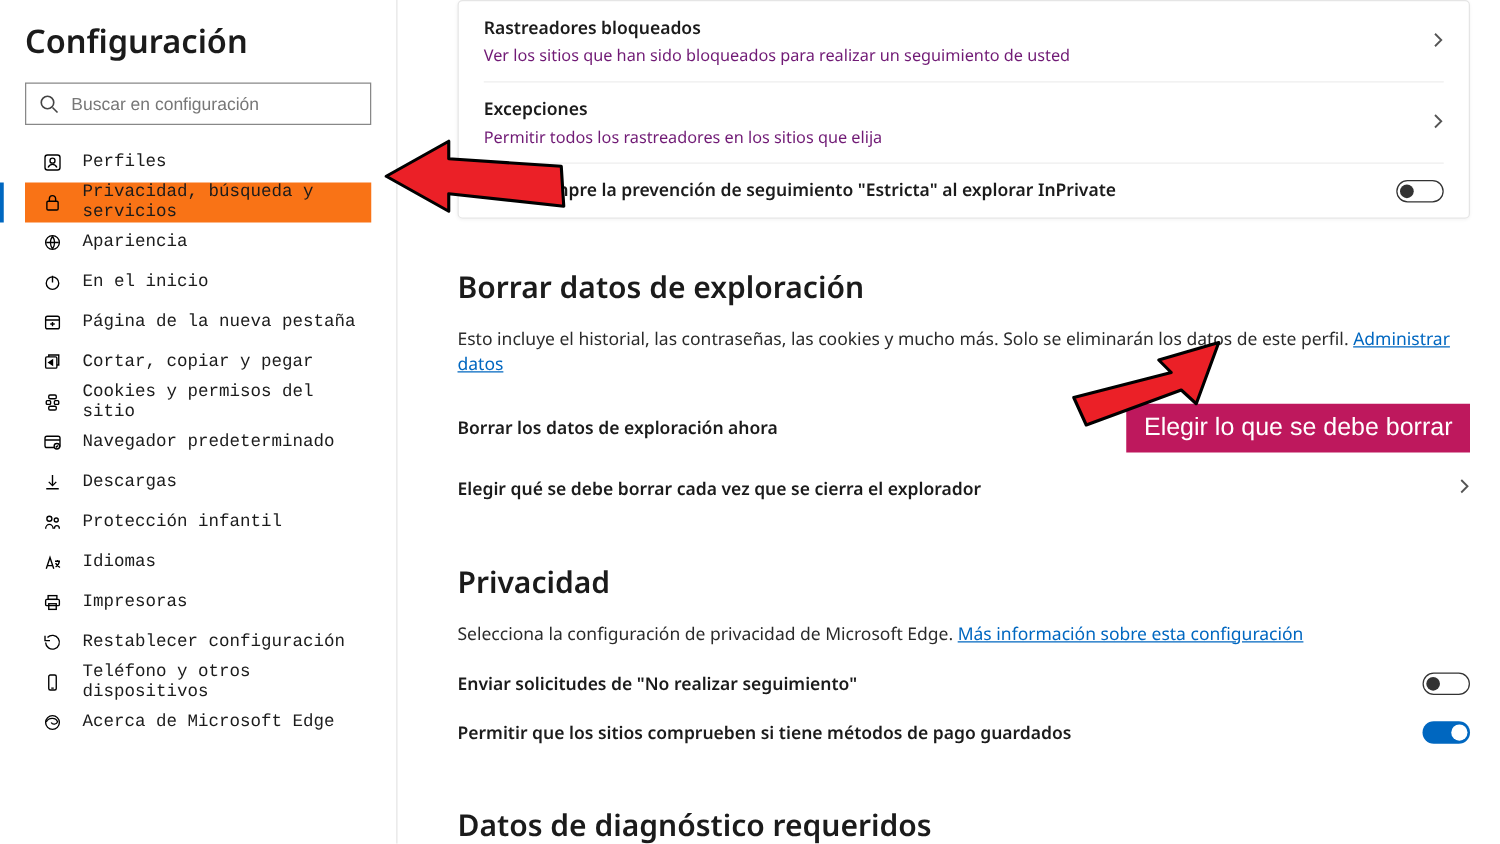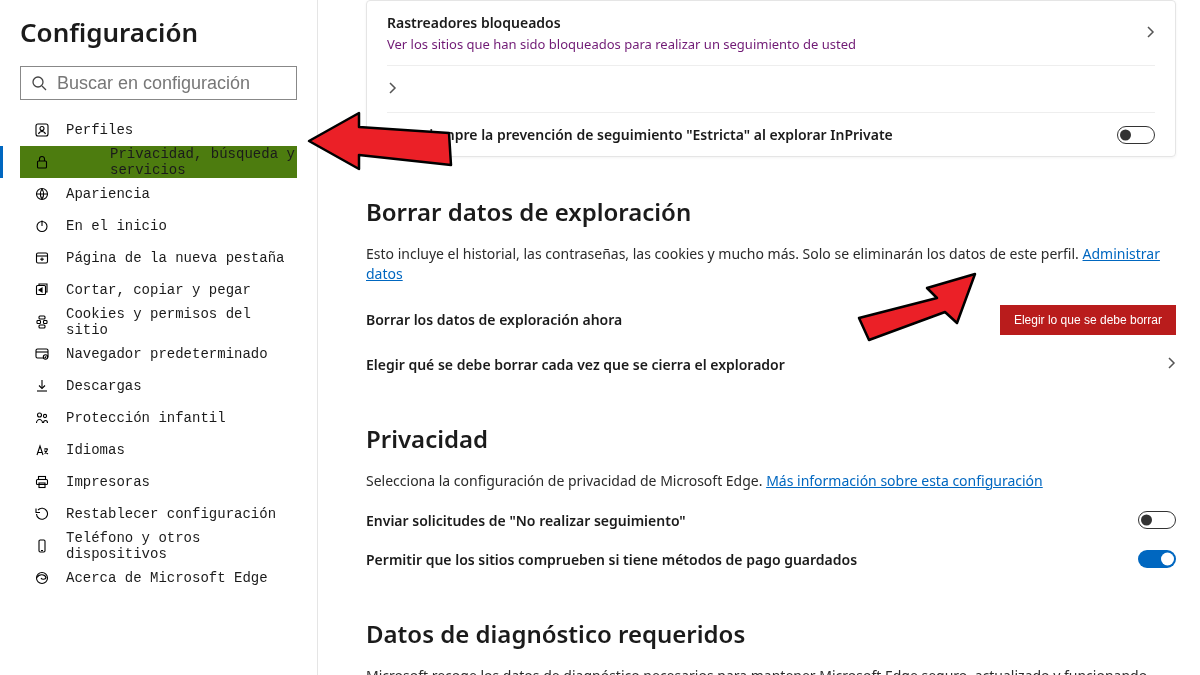--- a/index.html
+++ b/index.html
@@ -33,21 +33,21 @@
   padding: 0 10px;
   margin-bottom: 14px;
 }
 .search-box .icon {
   flex-shrink: 0;
   color: #444;
 }
 .search-box input {
   border: none;
   outline: none;
-  font-size: 18px;
+  font-size: 14px;
   margin-left: 10px;
   width: 100%;
   color: #555;
 }
 .search-box input::placeholder { color: #777; }
 
 .nav { list-style: none; font-family: Liberation Mono, monospace; }
 .nav li {
   display: flex;
   align-items: center;
@@ -57,22 +57,21 @@
   cursor: pointer;
   position: relative;
 }
 .nav li .icon {
   width: 20px;
   margin-right: 12px;
   flex-shrink: 0;
   color: #000;
 }
 .nav li.active {
-  background: #4d7c0f;
-  gap: 44px;
+  background: #f97316;
 }
 .nav li.active::before {
   content: "";
   position: absolute;
   left: -20px;
   top: 0;
   bottom: 0;
   width: 3px;
   background: #0067c0;
 }
@@ -123,24 +122,24 @@
 .option-row {
   display: flex;
   align-items: center;
   padding: 20px 0 10px 0;
   font-size: 14px;
   font-weight: 600;
 }
 .option-row .label { flex: 1; }
 
 .btn-primary {
-  background: #b91c1c;
+  background: #be185d;
   color: #fff;
   border: none;
-  font-size: 12px;
+  font-size: 20px;
   padding: 8px 14px;
   cursor: pointer;
 }
 
 
 .toggle {
   width: 38px;
   height: 18px;
   border-radius: 9px;
   position: relative;
@@ -352,20 +351,24 @@
     <div class="card-row">
       <div class="texts">
         <div class="row-title">Rastreadores bloqueados</div>
         <div class="row-sub">Ver los sitios que han sido bloqueados para realizar un seguimiento de usted</div>
       </div>
       <span class="chevron"><svg width="10" height="14" viewBox="0 0 10 14" fill="none" stroke="currentColor" stroke-width="1.5">
             <path d="M3 2l5 5-5 5"></path>
           </svg></span>
     </div>
     <div class="card-row">
+      <div class="texts">
+        <div class="row-title">Excepciones</div>
+        <div class="row-sub">Permitir todos los rastreadores en los sitios que elija</div>
+      </div>
       <span class="chevron"><svg width="10" height="14" viewBox="0 0 10 14" fill="none" stroke="currentColor" stroke-width="1.5">
             <path d="M3 2l5 5-5 5"></path>
           </svg></span>
     </div>
     <div class="card-row">
       <div class="texts">
         <div class="row-title">Usar siempre la prevención de seguimiento "Estricta" al explorar InPrivate</div>
       </div>
       <div class="toggle off"></div>
     </div>

